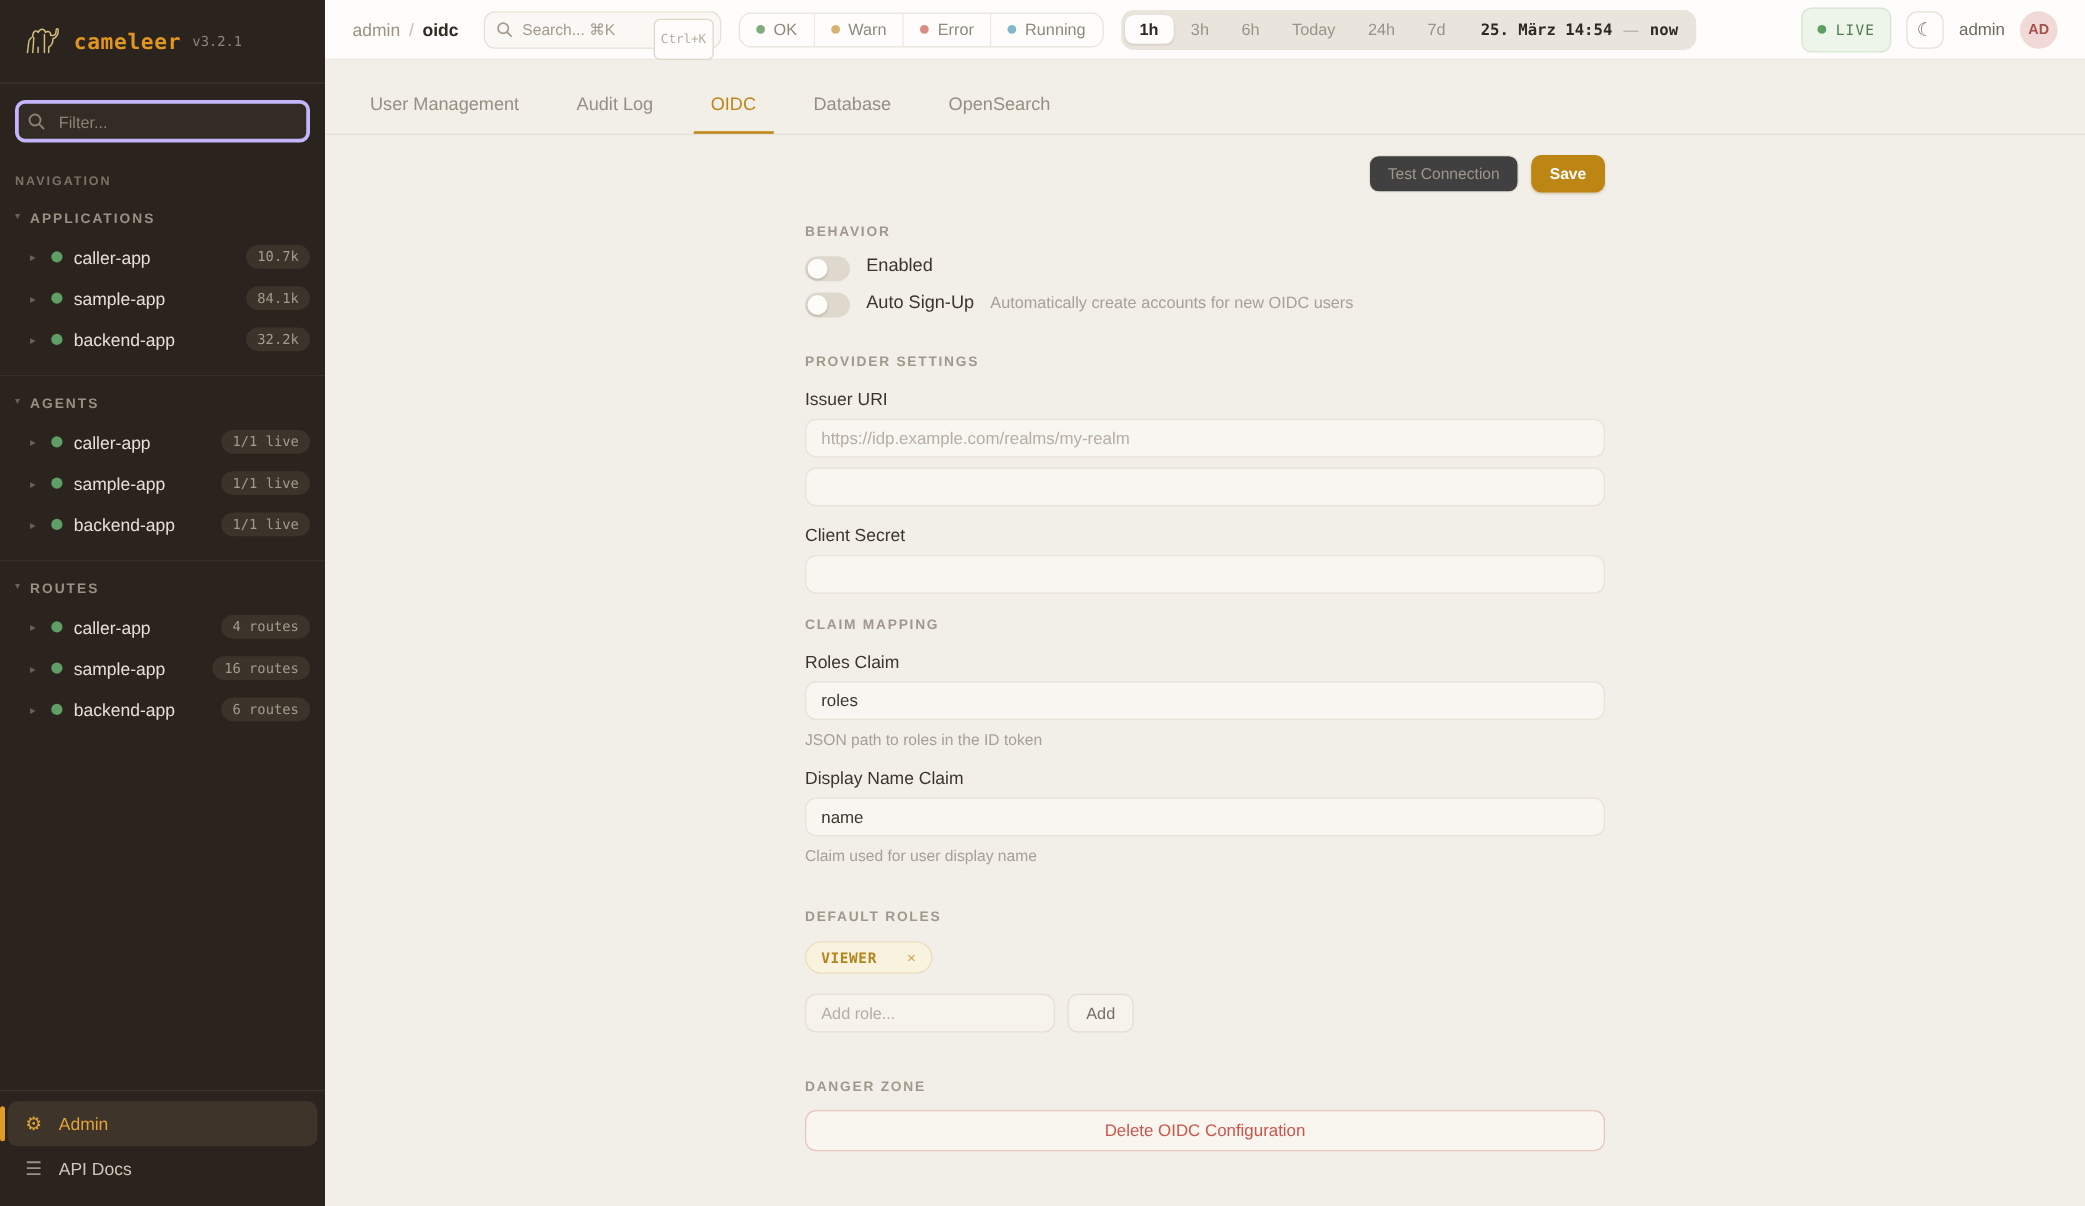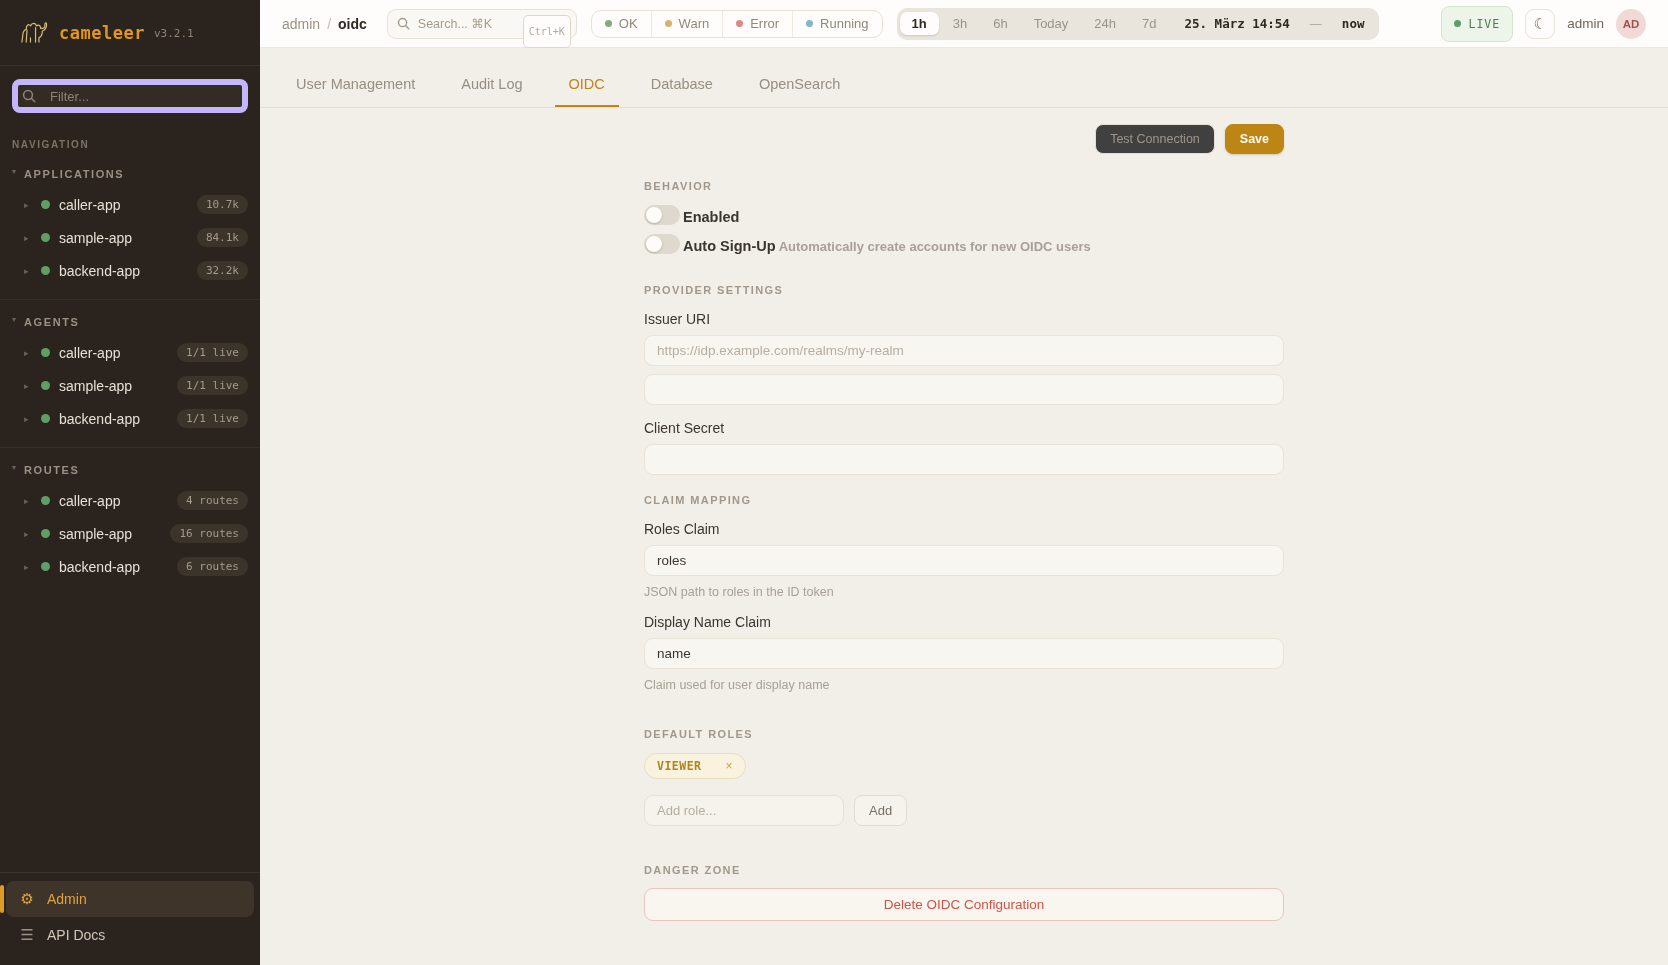--- a/index.html
+++ b/index.html
@@ -9,21 +9,21 @@
   .app { display:flex; width:1668px; height:965px; }
 
   
   .sidebar { width:260px; min-width:260px; height:100%; background:#2b241e; display:flex; flex-direction:column; color:#e6e0d6; }
   .logo-row { display:flex; align-items:center; gap:9px; padding:14px 16px 13px 16px; border-bottom:1px solid #3a332b; }
   .logo-row svg { flex:0 0 auto; }
   .logo-text { font-family:"DejaVu Sans Mono", monospace; font-weight:bold; font-size:17px; color:#e0961f; letter-spacing:0.5px; }
   .logo-ver { font-family:"DejaVu Sans Mono", monospace; font-size:11px; color:#8d8276; }
   .filter-wrap { margin:13px 12px 0 12px; position:relative; }
   .filter-wrap svg { position:absolute; left:10px; top:10px; }
-  .filter-input { width:100%; height:34px; background:#332c25; border:6px solid #c4b5fd; border-radius:8px; color:#d8d1c6; font-size:13px; padding:0 10px 0 32px; outline:none; font-family:"Liberation Sans", sans-serif; }
+  .filter-input { width:100%; height:34px; background:#332c25; border:3px solid #c4b5fd; border-radius:8px; color:#d8d1c6; font-size:13px; padding:0 10px 0 32px; outline:none; font-family:"Liberation Sans", sans-serif; }
   .filter-input::placeholder { color:#8d8276; }
   .nav-label { font-size:10px; letter-spacing:1.6px; color:#7d7266; margin:26px 0 2px 12px; font-weight:bold; }
   .group { padding:10px 0 12px 0; }
   .group + .group { border-top:1px solid #362f27; }
   .group-header { display:flex; align-items:center; gap:8px; padding:6px 12px 8px 12px; cursor:pointer; }
   .gcaret { font-size:8px; color:#6b6157; line-height:1; transform:translateY(-2px); }
   .group-title { font-size:11px; letter-spacing:1.6px; color:#9a9083; font-weight:bold; }
   .side-item { display:flex; align-items:center; gap:9px; padding:7px 12px 7px 24px; cursor:pointer; }
   .icaret { font-size:9px; color:#6b6157; width:8px; }
   .dot { width:9px; height:9px; border-radius:50%; background:#5f9e64; flex:0 0 auto; }
@@ -48,21 +48,21 @@
   .search-input { width:100%; height:30px; border:1px solid #e7e1d5; background:#faf8f4; border-radius:9px; font-size:12.5px; color:#6f675c; padding:0 52px 0 30px; outline:none; font-family:"Liberation Sans", sans-serif; }
   .search-input::placeholder { color:#a49b8e; }
   .kbd { position:absolute; right:6px; top:6px; font-family:"DejaVu Sans Mono", monospace; font-size:10px; color:#b5aca0; border:1px solid #ddd6c9; border-radius:5px; padding:10px 5px; background:#fefdfb; }
   .status-group { display:flex; align-items:stretch; border:1px solid #e7e2d9; border-radius:10px; background:#fefdfb; overflow:hidden; height:28px; }
   .status-seg { display:flex; align-items:center; gap:7px; padding:0 13px; font-size:13px; color:#8f887c; cursor:pointer; }
   .status-seg + .status-seg { border-left:1px solid #eee9e0; }
   .sdot { width:7px; height:7px; border-radius:50%; }
   .time-group { display:flex; align-items:center; background:#e9e5dc; border-radius:10px; padding:3px; height:32px; gap:2px; }
   .time-seg { font-size:13px; color:#9a938a; padding:4px 12px; border-radius:7px; cursor:pointer; white-space:nowrap; }
   .time-seg.active { background:#fefdfb; color:#2e2921; font-weight:bold; box-shadow:0 1px 2px rgba(60,50,30,0.15); }
-  .time-display { display:flex; align-items:center; gap:20px; padding:0 12px 0 14px; white-space:nowrap; }
+  .time-display { display:flex; align-items:center; gap:9px; padding:0 12px 0 14px; white-space:nowrap; }
   .time-from,.time-to { font-family:"DejaVu Sans Mono", monospace; font-size:12.5px; font-weight:bold; color:#2e2921; }
   .time-dash { color:#b0a89b; font-size:12px; }
   .hdr-right { margin-left:auto; display:flex; align-items:center; gap:12px; }
   .live-badge { display:flex; align-items:center; gap:8px; background:#edf4ea; border:1px solid #d3e4cf; border-radius:8px; padding:10px 12px; cursor:pointer; }
   .live-dot { width:7px; height:7px; border-radius:50%; background:#5d9e62; }
   .live-text { font-family:"DejaVu Sans Mono", monospace; font-size:11.5px; color:#4e7d4e; letter-spacing:1px; }
   .moon-btn { width:30px; height:30px; border:1px solid #e7e1d5; background:#fefdfb; border-radius:9px; display:flex; align-items:center; justify-content:center; font-size:15px; color:#7a736a; cursor:pointer; }
   .user-name { font-size:13.5px; color:#6f675c; }
   .avatar { width:30px; height:30px; border-radius:50%; background:#f0d9d6; color:#a3524a; font-size:11.5px; font-weight:bold; display:flex; align-items:center; justify-content:center; cursor:pointer; }
 
@@ -72,21 +72,21 @@
   .tab.active { color:#bf8516; border-bottom-color:#bf8516; }
 
   
   .content { flex:1 1 auto; overflow:hidden; }
   .col { width:640px; margin:0 auto; padding-top:16px; }
   .action-row { display:flex; justify-content:flex-end; gap:10px; }
   .btn-secondary { font-size:12.5px; color:#9e968a; background:#404040; border:1px solid #e4ded2; border-radius:8px; padding:7px 14px; cursor:pointer; font-family:"Liberation Sans", sans-serif; }
   .btn-primary { font-size:12.5px; color:#fdfcf9; font-weight:bold; background:#bd8514; border:1px solid #bd8514; border-radius:8px; padding:7px 14px; cursor:pointer; box-shadow:0 1px 2px rgba(120,85,10,0.25); font-family:"Liberation Sans", sans-serif; }
   .section-title { font-size:11px; letter-spacing:1.4px; color:#a1988b; font-weight:bold; }
   .mt-lg { margin-top:30px; }
-  .toggle-row { display:flex; align-items:flex-end; gap:3px; margin-top:13px;font-weight:bold; }
+  .toggle-row { display:flex; align-items:flex-start; gap:13px; margin-top:13px; }
   .toggle { width:36px; height:20px; border-radius:10px; background:#ded8cd; position:relative; cursor:pointer; flex:0 0 auto; }
   .toggle .knob { position:absolute; left:2px; top:2px; width:16px; height:16px; border-radius:50%; background:#fdfcf9; box-shadow:0 1px 2px rgba(60,50,30,0.25); }
   .toggle-label { font-size:14.5px; color:#3b352d; }
   .toggle-hint { font-size:13px; color:#a8a097; }
   .field-label { font-size:14px; color:#3b352d; margin-top:15px; }
   .text-input { width:100%; height:31px; margin-top:8px; background:#f8f6f1; border:1px solid #e8e2d7; border-radius:9px; font-size:13.5px; color:#3b352d; padding:0 12px; outline:none; font-family:"Liberation Sans", sans-serif; }
   .text-input::placeholder { color:#b6aea2; }
   .field-hint { font-size:12.5px; color:#a8a097; margin-top:9px; }
   .chip-row { margin-top:13px; display:flex; }
   .chip { display:inline-flex; align-items:center; gap:24px; background:#f8f2df; border:1px solid #eaddbb; border-radius:999px; padding:5px 12px; }

